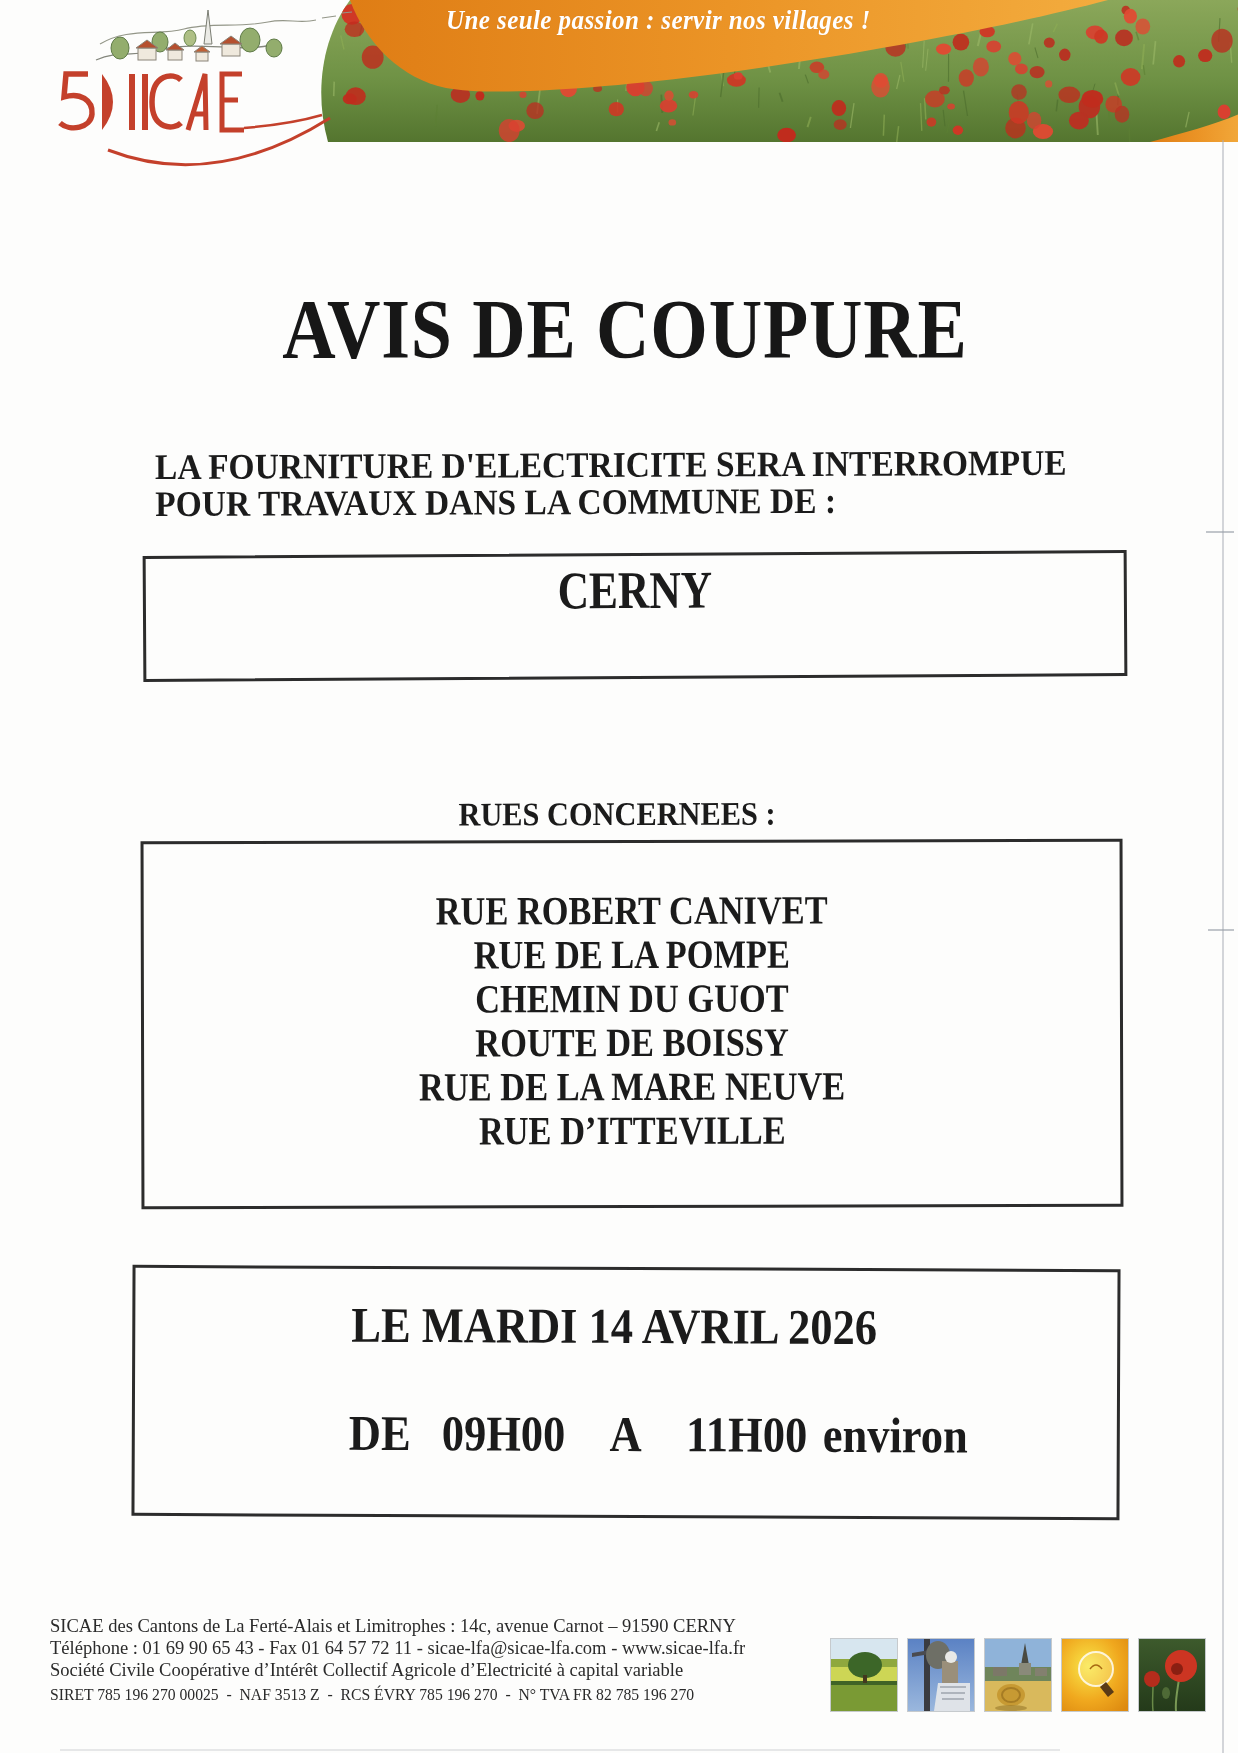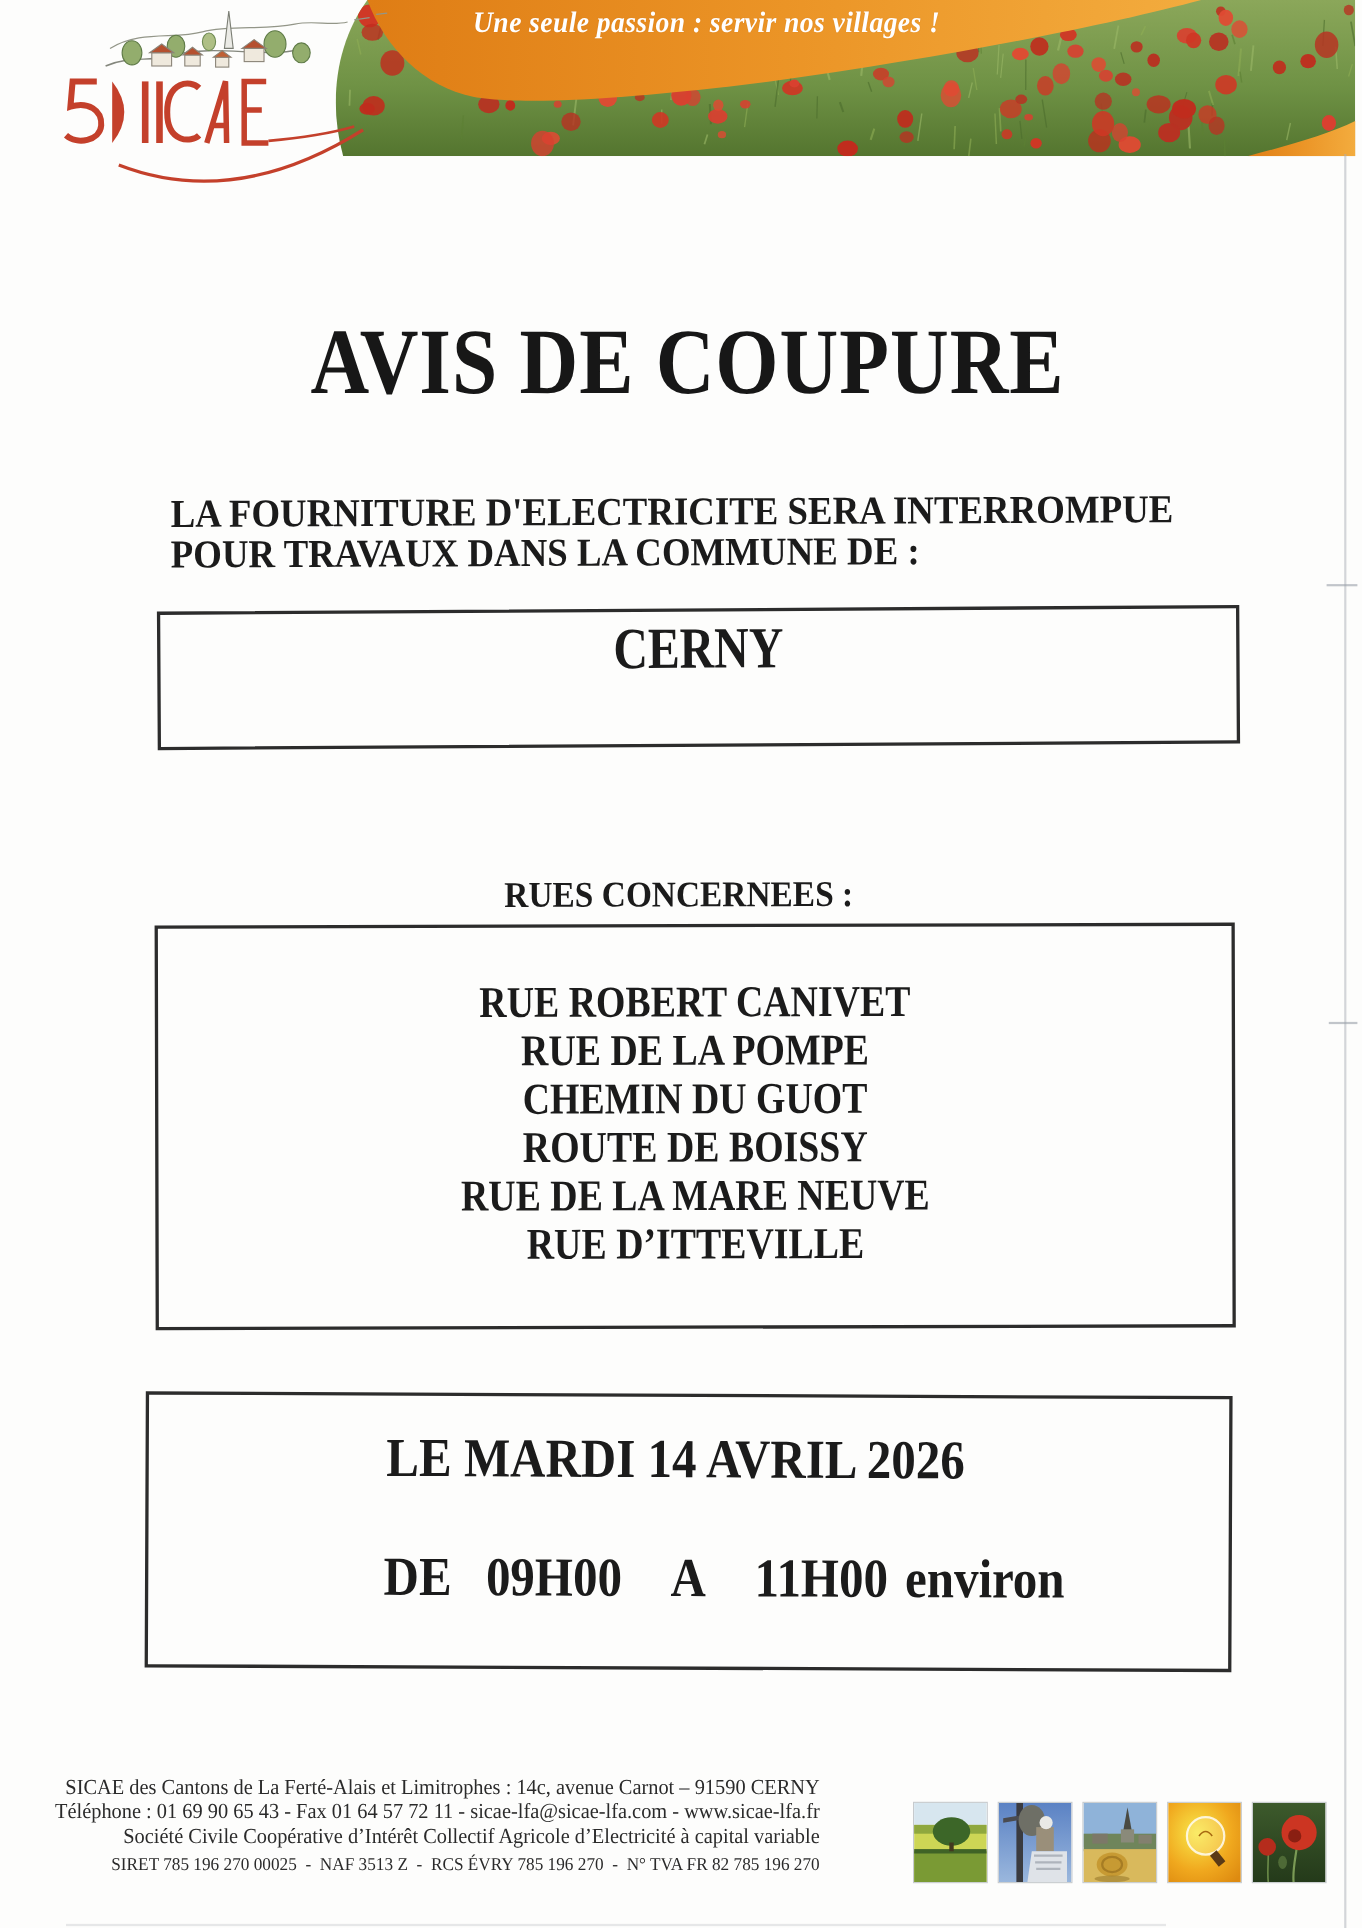--- a/index.html
+++ b/index.html
@@ -1,21 +1,21 @@
 <!DOCTYPE html>
 <html><head>
 <meta charset="utf-8">
 <style>
   html,body{margin:0;padding:0;}
   body{width:1238px;height:1753px;background:#fdfdfc;overflow:hidden;
        font-family:"Liberation Serif","DejaVu Serif",serif;color:#1b1b1b;position:relative;}
   .page{position:absolute;inset:0;}
 
   
-  .banner{position:absolute;left:0;top:0;width:1117px;height:142px;}
+  .banner{position:absolute;left:16px;top:0;width:1117px;height:142px;}
   .banner svg{display:block;}
   .slogan{position:absolute;left:430px;top:5px;font-style:italic;font-weight:bold;
           font-size:27px;color:#ffffff;letter-spacing:.4px;white-space:nowrap;
           transform:scaleX(.93);transform-origin:left top;text-shadow:0 0 1px rgba(180,90,0,.35);}
 
   .logo-svg{position:absolute;left:0;top:0;width:420px;height:210px;}
 
   
   .title{position:absolute;left:0;top:287px;width:1250px;margin:0;text-align:center;
          font-size:85px;font-weight:bold;line-height:1;letter-spacing:1px;
@@ -34,21 +34,21 @@
   .box-streets ul{list-style:none;margin:46px 0 0 0;padding:0;text-align:center;
            font-size:40px;font-weight:bold;line-height:44px;
            transform:scaleX(.86);transform-origin:center top;}
   .box-date{left:132px;top:1267px;width:988px;height:251px;transform:rotate(.25deg);}
   .date-line{margin:31px 0 0 216px;font-size:50px;font-weight:bold;line-height:50px;
            white-space:pre;transform:scaleX(.89);transform-origin:left top;}
   .time-line{margin:58px 0 0 214px;font-size:50px;font-weight:bold;line-height:50px;
            white-space:pre;word-spacing:5px;transform:scaleX(.89);transform-origin:left top;}
 
   
-  .footer-text{position:absolute;left:50px;top:1615px;text-align:right;}
+  .footer-text{position:absolute;left:50px;top:1615px;}
   .footer-text p{margin:0;font-size:19.5px;line-height:22px;white-space:pre;color:#2a2a2a;
            transform:scaleX(.95);transform-origin:left top;}
   .footer-text p.small{font-size:16.5px;margin-top:3px;}
   .thumbs{position:absolute;left:830px;top:1638px;display:flex;gap:9px;}
   .thumb{width:68px;height:74px;border:1px solid #c6cacd;box-sizing:border-box;}
   .thumb svg{display:block;}
 
   
   .edge-v{position:absolute;left:1222px;top:140px;width:2px;height:1613px;background:#a9aeb5;opacity:.5;}
   .tick{position:absolute;height:2px;background:#9aa0a8;opacity:.6;}

